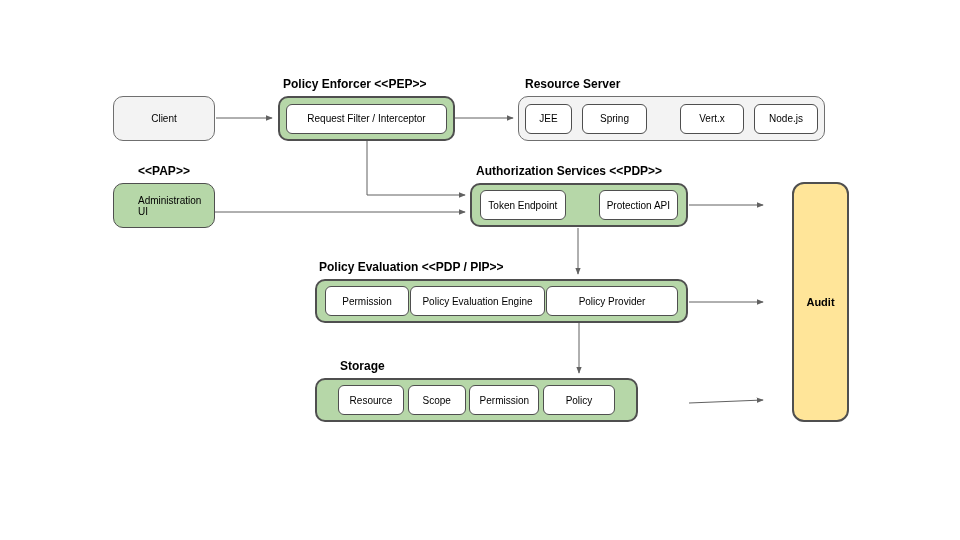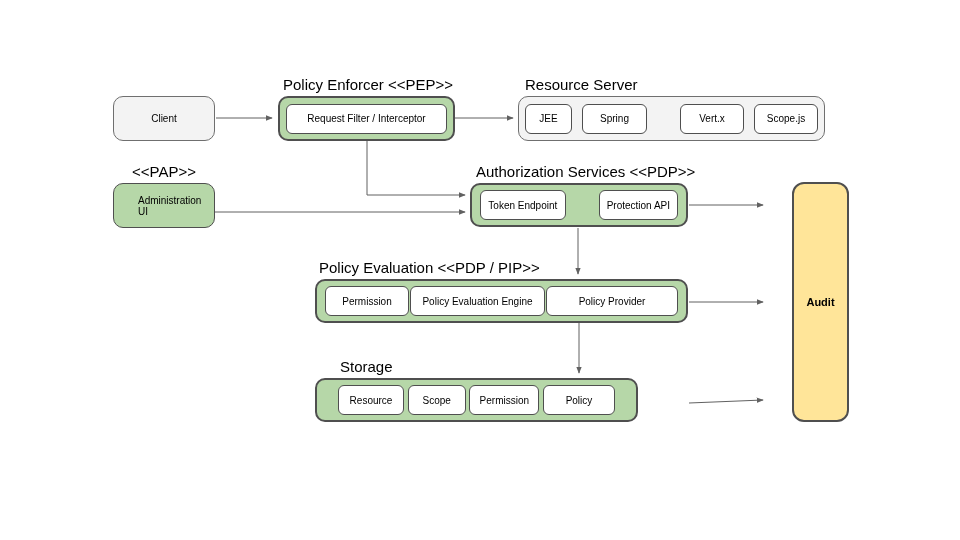--- a/index.html
+++ b/index.html
@@ -1,20 +1,20 @@
 <!DOCTYPE html>
 <html style="--green_fill: #b6d7a8; --gray_fill: #f3f3f3; --yellow_fill: #ffe599; --box_border: #4f4f4f; --gray_border: #6f6f6f; --arrow: #616161; --inner_fill: #ffffff; --text: #000000;"><head>
 <meta charset="utf-8">
 <style>
   html,body{margin:0;padding:0;background:#ffffff;}
   #canvas{
     position:relative;width:960px;height:540px;background:#ffffff;overflow:hidden;
     font-family:"Liberation Sans",sans-serif;color:var(--text,#000);
   }
-  .lbl{position:absolute;font-size:15px;font-weight:normal;white-space:nowrap;line-height:13px;}
+  .lbl{position:absolute;font-size:12px;font-weight:bold;white-space:nowrap;line-height:13px;}
   .node{position:absolute;display:flex;align-items:center;justify-content:center;box-sizing:border-box;}
   .gray-node{background:var(--gray_fill,#f3f3f3);border:1px solid var(--gray_border,#6f6f6f);border-radius:10px;font-size:10px;}
   .green-node{background:var(--green_fill,#b6d7a8);border:1px solid var(--box_border,#4f4f4f);border-radius:10px;font-size:10px;padding-left:24px;}
   .container{position:absolute;display:flex;align-items:center;box-sizing:border-box;border-radius:10px;}
   .green-container{background:var(--green_fill,#b6d7a8);border:2px solid var(--box_border,#4f4f4f);}
   .gray-container{background:var(--gray_fill,#f3f3f3);border:1px solid var(--gray_border,#6f6f6f);}
   .inner{
     background:var(--inner_fill,#fff);border:1px solid var(--box_border,#4f4f4f);border-radius:6px;
     height:30px;display:flex;align-items:center;justify-content:center;font-size:10px;box-sizing:border-box;
     white-space:nowrap;
@@ -59,21 +59,21 @@
   <div class="node gray-node" style="left:113px;top:96px;width:102px;height:45px;">Client</div>
 
   <div class="container green-container" style="left:278px;top:96px;width:177px;height:45px;padding:0 6px;justify-content:center;">
     <div class="inner" style="width:161px;">Request Filter / Interceptor</div>
   </div>
 
   <div class="container gray-container" style="left:518px;top:96px;width:307px;height:45px;padding:0 6px;justify-content:space-between;">
     <div class="inner" style="width:47px;">JEE</div>
     <div class="inner" style="width:65px;">Spring</div>
     <div class="inner" style="width:64px;margin-left:23px;">Vert.x</div>
-    <div class="inner" style="width:64px;">Scope.js</div>
+    <div class="inner" style="width:64px;">Node.js</div>
   </div>
 
   <div class="node green-node" style="left:113px;top:183px;width:102px;height:45px;">Administration UI</div>
 
   <div class="container green-container" style="left:470px;top:183px;width:218px;height:44px;padding:0 8px;gap:33px;justify-content:flex-end;">
     <div class="inner" style="width:95px;">Token Endpoint</div>
     <div class="inner" style="width:88px;">Protection API</div>
   </div>
 
   <div class="container green-container" style="left:315px;top:279px;width:373px;height:44px;padding:0 8px;justify-content:space-between;">

